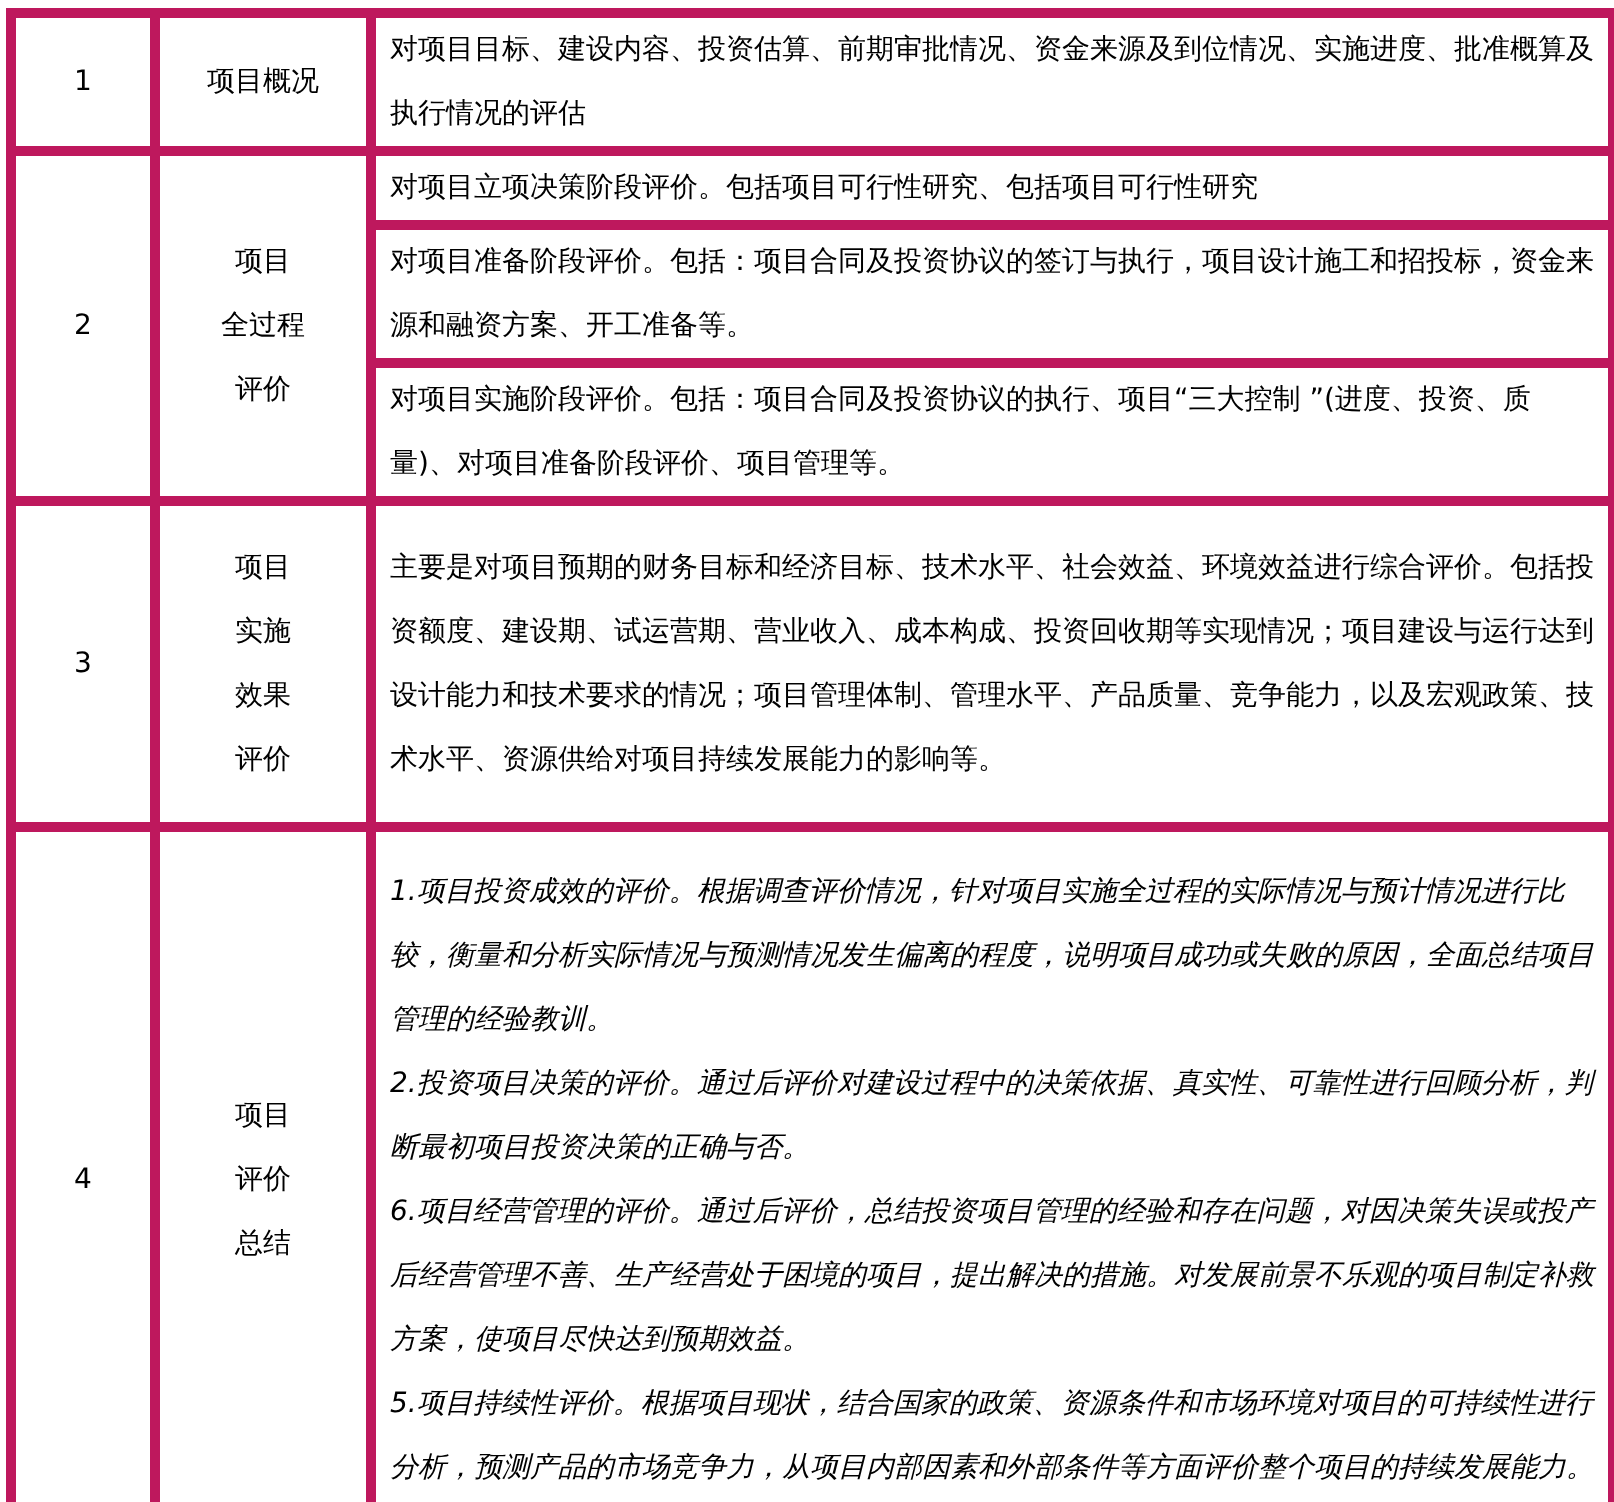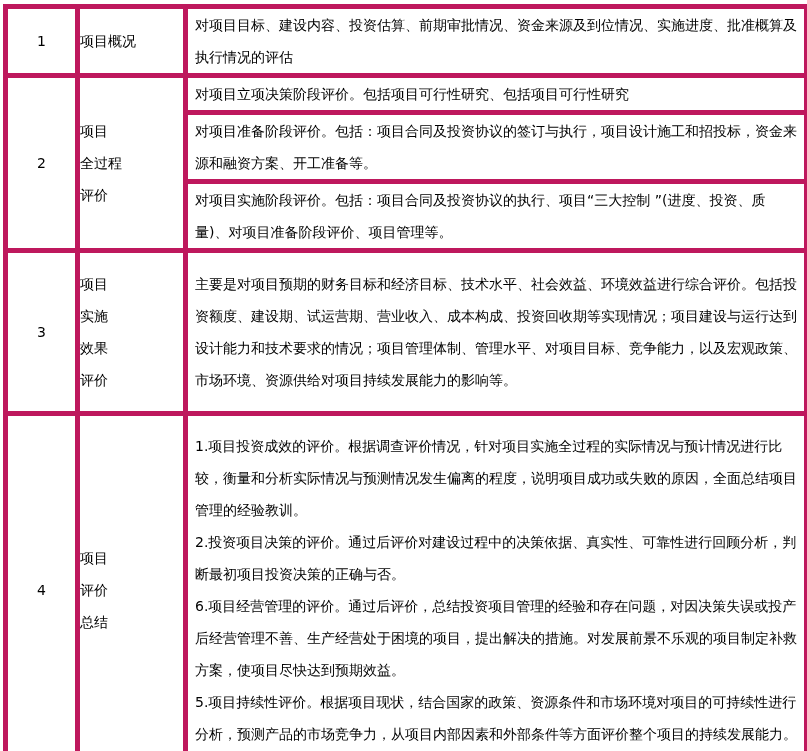--- a/index.html
+++ b/index.html
@@ -14,24 +14,24 @@
     table-layout: fixed;
     width: 801px;
   }
   table.eval td {
     border: 5px solid #be185d;
     padding: 0;
     vertical-align: middle;
     font-size: 14px;
   }
   td.num { width: 71px; text-align: center; }
-  td.cat { width: 107px; line-height: 32px; }
+  td.cat { width: 107px; text-align: center; line-height: 32px; }
   td.desc { padding: 0 6px 0 7px !important; line-height: 32px; }
   .cat-line { display: block; }
-  .para { display: block; }
+  .para { display: block; font-style: italic; }
 </style>
 </head>
 <body>
 
 <table class="eval">
   <colgroup>
     <col style="width:72px">
     <col style="width:108px">
     <col style="width:621px">
   </colgroup>
@@ -62,21 +62,21 @@
     </tr>
 
     <tr style="height:163px">
       <td class="num">3</td>
       <td class="cat">
         <span class="cat-line">项目</span>
         <span class="cat-line">实施</span>
         <span class="cat-line">效果</span>
         <span class="cat-line">评价</span>
       </td>
-      <td class="desc">主要是对项目预期的财务目标和经济目标、技术水平、社会效益、环境效益进行综合评价。包括投资额度、建设期、试运营期、营业收入、成本构成、投资回收期等实现情况；项目建设与运行达到设计能力和技术要求的情况；项目管理体制、管理水平、对项目目标、竞争能力，以及宏观政策、市场环境、资源供给对项目持续发展能力的影响等。</td>
+      <td class="desc">主要是对项目预期的财务目标和经济目标、技术水平、社会效益、环境效益进行综合评价。包括投资额度、建设期、试运营期、营业收入、成本构成、投资回收期等实现情况；项目建设与运行达到设计能力和技术要求的情况；项目管理体制、管理水平、产品质量、竞争能力，以及宏观政策、技术水平、资源供给对项目持续发展能力的影响等。</td>
     </tr>
 
     <tr style="height:353px">
       <td class="num">4</td>
       <td class="cat">
         <span class="cat-line">项目</span>
         <span class="cat-line">评价</span>
         <span class="cat-line">总结</span>
       </td>
       <td class="desc">

